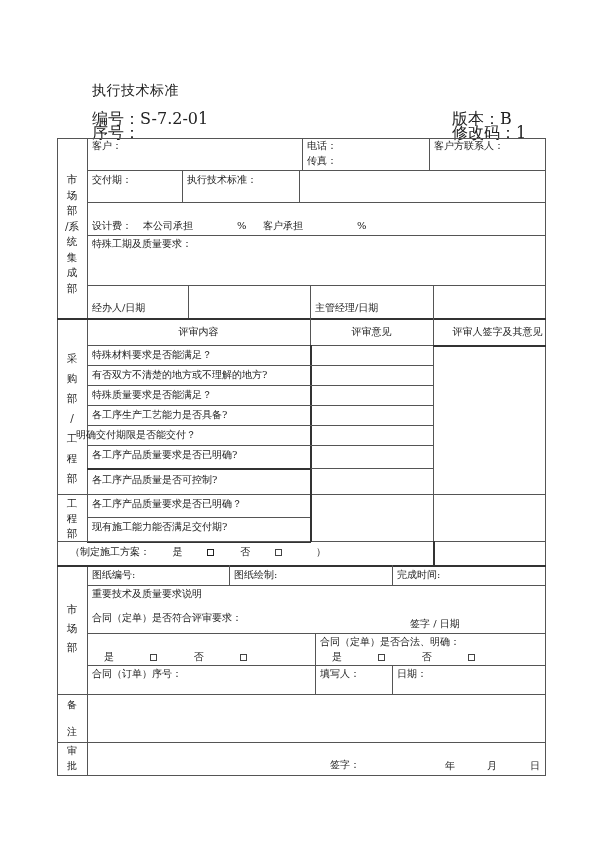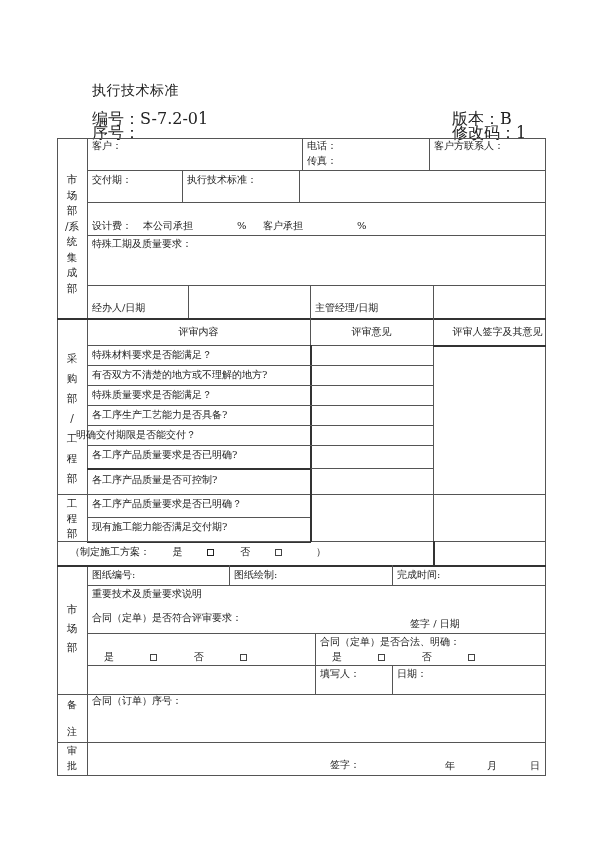--- a/index.html
+++ b/index.html
@@ -196,21 +196,21 @@
 <div class="cell-text" style="left:332px; top:651px;">
   <span>是</span>
   <span style="display:inline-block; width:30px;"></span>
   <span class="chk"></span>
   <span style="display:inline-block; width:30px;"></span>
   <span>否</span>
   <span style="display:inline-block; width:30px;"></span>
   <span class="chk"></span>
 </div>
 
-<div class="cell-text" style="left:92px; top:668px;margin-top:27px;">合同（订单）序号：</div>
+<div class="cell-text" style="left:92px; top:668px;">合同（订单）序号：</div>
 <div class="cell-text" style="left:320px; top:668px;">填写人：</div>
 <div class="cell-text" style="left:397px; top:668px;">日期：</div>
 
 <div class="cell-text center" style="left:57px; top:699px; width:30px;">备</div>
 <div class="cell-text center" style="left:57px; top:726px; width:30px;">注</div>
 <div class="abs" style="left:88px; top:695px; width:457px; height:47px;"></div>
 
 <div class="cell-text center" style="left:57px; top:745px; width:30px;">审</div>
 <div class="cell-text center" style="left:57px; top:760px; width:30px;">批</div>
 <div class="cell-text" style="left:330px; top:760px;font-family:Liberation Mono, monospace;">签字：</div>

